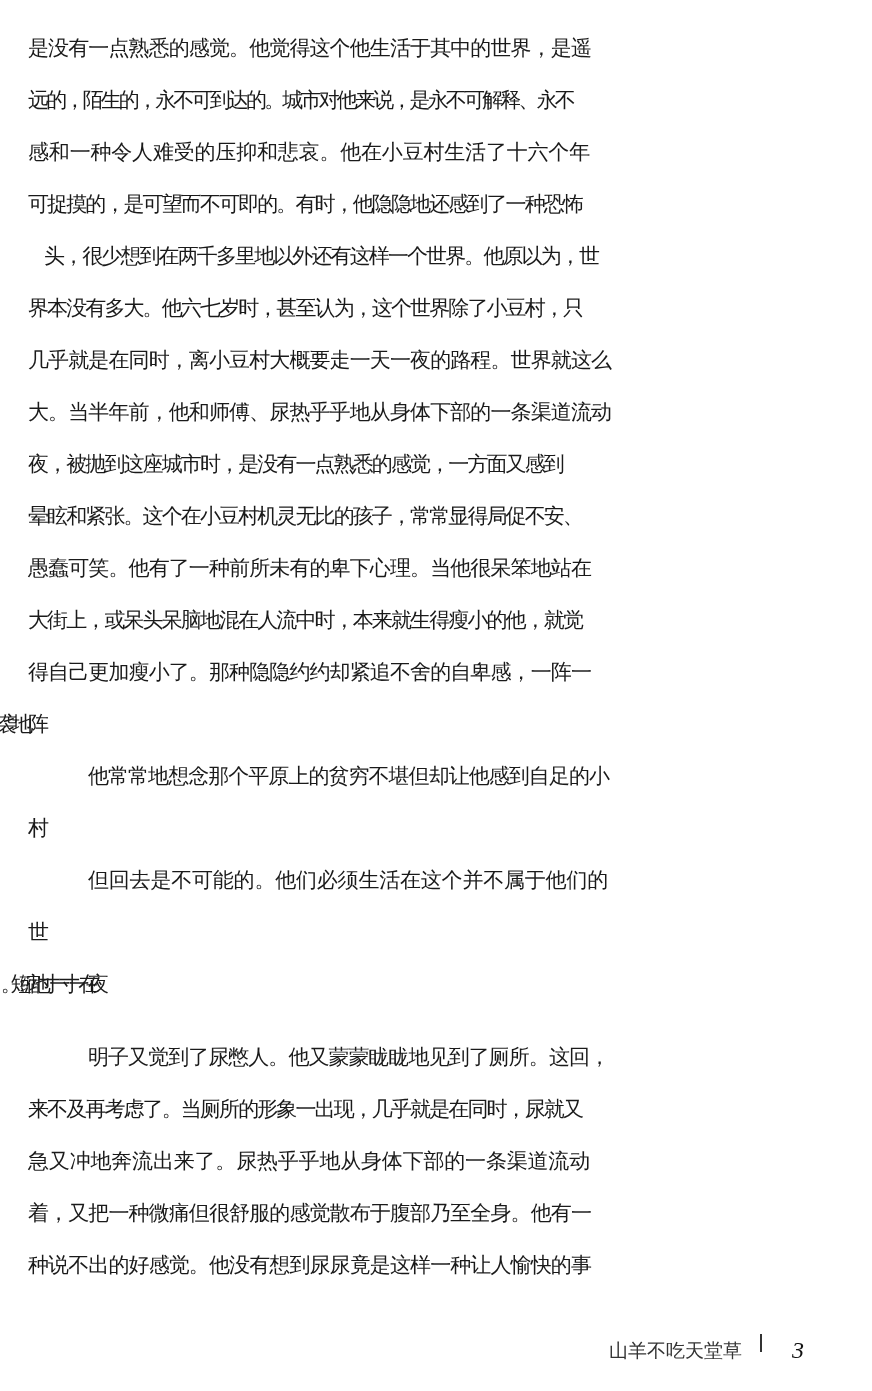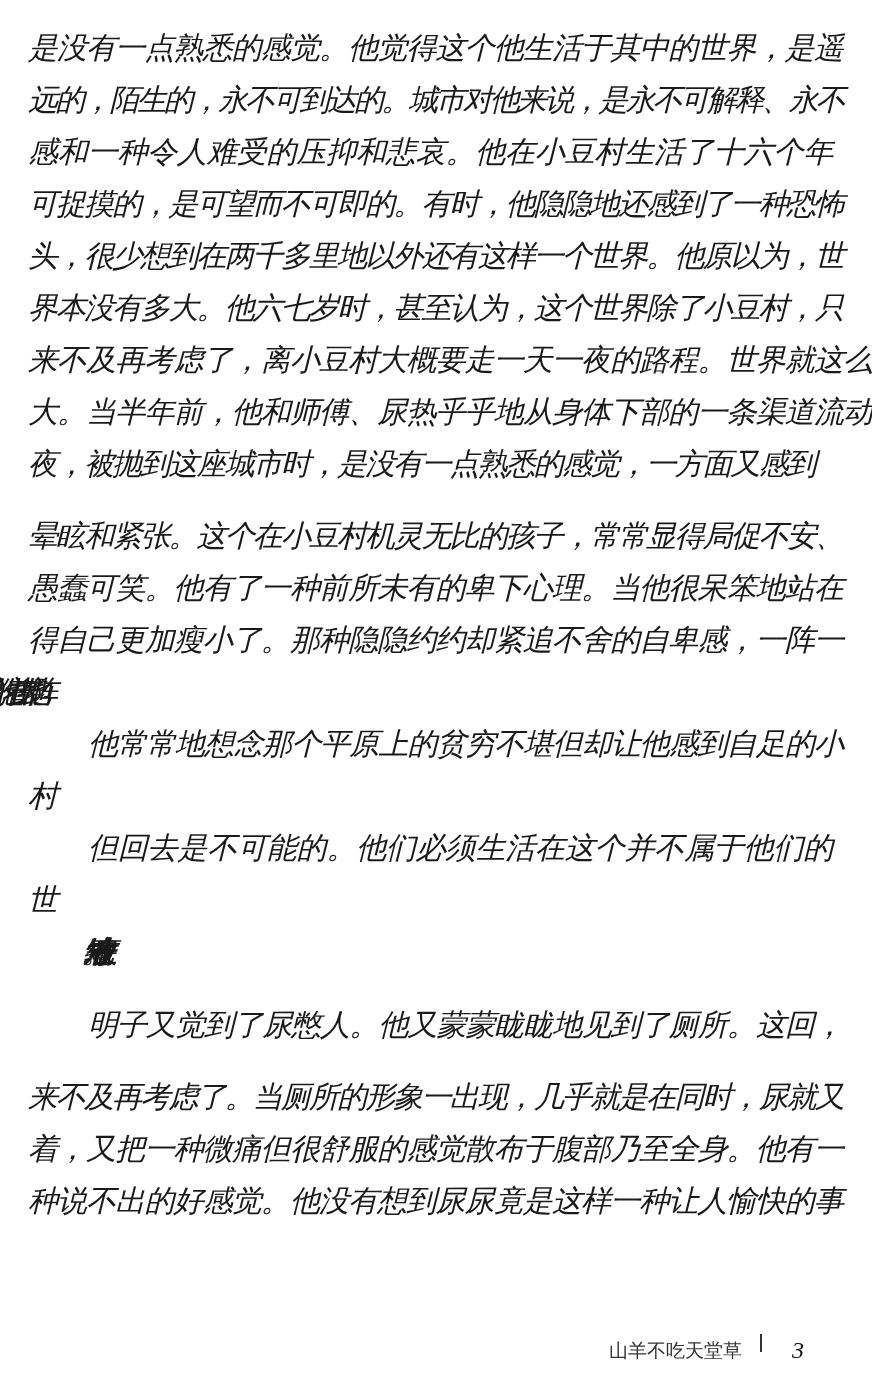--- a/index.html
+++ b/index.html
@@ -1,51 +1,53 @@
 <!DOCTYPE html>
 <html><head>
 <meta charset="utf-8">
 <style>
   html, body { margin: 0; padding: 0; background: #ffffff; }
   body { width: 872px; height: 1391px; position: relative; overflow: hidden;
          font-family: "DejaVu Serif", "Liberation Serif", serif; color: #1a1a1a; }
   .page-body { position: absolute; left: 28px; top: 22px; width: 820px; }
-  .line { height: 52px; line-height: 52px; font-size: 30px; white-space: nowrap;
-          letter-spacing: 0px; overflow: visible; font-style: italic; }
+  .line { height: 52px; line-height: 52px; font-size: 21px; white-space: nowrap;
+          letter-spacing: 0px; overflow: visible; }
   .line.indent { padding-left: 60px; }
   .footer { position: absolute; top: 1334px; left: 600px; height: 32px; line-height: 32px;
             font-size: 19px; color: #333; display: flex; align-items: flex-start;
             font-family: "DejaVu Sans", "Liberation Sans", sans-serif; margin-left: 9px; }
   .footer .sep { display: inline-block; width: 2px; height: 18px; background: #333; margin: 0 30px 0 18px; }
   .footer .num { font-family: "Liberation Serif", serif; font-style: italic; font-size: 24px; color: #111; }
 </style>
 </head>
 <body>
 
 <div class="page-body" id="page-body">
     <div class="line" style="letter-spacing: -0.892857px;">是没有一点熟悉的感觉。他觉得这个他生活于其中的世界，是遥</div>
     <div class="line" style="letter-spacing: -2.83333px;">远的，陌生的，永不可到达的。城市对他来说，是永不可解释、永不</div>
     <div class="line" style="letter-spacing: -0.185185px;">感和一种令人难受的压抑和悲哀。他在小豆村生活了十六个年</div>
     <div class="line" style="letter-spacing: -1.89655px;">可捉摸的，是可望而不可即的。有时，他隐隐地还感到了一种恐怖</div>
-    <div class="line" style="letter-spacing: -1.89655px;">头，很少想到在两千多里地以外还有这样一个世界。他原以为，世</div>
+    <div class="line" style="letter-spacing: -1.89655px; margin-left: 16px;">头，很少想到在两千多里地以外还有这样一个世界。他原以为，世</div>
     <div class="line" style="letter-spacing: -1.89655px;">界本没有多大。他六七岁时，甚至认为，这个世界除了小豆村，只</div>
-    <div class="line" style="letter-spacing: -0.892857px;">来不及再考虑了，离小豆村大概要走一天一夜的路程。世界就这么</div>
+    <div class="line" style="letter-spacing: -0.892857px;">几乎就是在同时，离小豆村大概要走一天一夜的路程。世界就这么</div>
     <div class="line" style="letter-spacing: -0.892857px;">大。当半年前，他和师傅、尿热乎乎地从身体下部的一条渠道流动</div>
     <div class="line" style="letter-spacing: -1.89655px;">夜，被抛到这座城市时，是没有一点熟悉的感觉，一方面又感到</div>
-    <div class="line" style="letter-spacing: -1.89655px; margin-top: 20px;">晕眩和紧张。这个在小豆村机灵无比的孩子，常常显得局促不安、</div>
+    <div class="line" style="letter-spacing: -1.89655px;">晕眩和紧张。这个在小豆村机灵无比的孩子，常常显得局促不安、</div>
     <div class="line" style="letter-spacing: -0.892857px;">愚蠢可笑。他有了一种前所未有的卑下心理。当他很呆笨地站在</div>
+    <div class="line" style="letter-spacing: -1.89655px;">大街上，或呆头呆脑地混在人流中时，本来就生得瘦小的他，就觉</div>
     <div class="line" style="letter-spacing: -0.892857px;">得自己更加瘦小了。那种隐隐约约却紧追不舍的自卑感，一阵一</div>
     <div class="line" style="letter-spacing: -36.7px;">阵地袭击着他的心灵。</div>
     <div class="line indent" style="letter-spacing: -0.961538px;">他常常地想念那个平原上的贫穷不堪但却让他感到自足的小</div>
     <div class="line" style="letter-spacing: -228.033px;">村子。</div>
     <div class="line indent" style="letter-spacing: -0.2px;">但回去是不可能的。他们必须生活在这个并不属于他们的</div>
     <div class="line" style="letter-spacing: -228.033px;">世界。</div>
     <div class="line indent" style="letter-spacing: -30.7px;">夜在一寸一寸地缩短。</div>
     <div class="line indent" style="letter-spacing: -0.961538px; margin-top: 21px;">明子又觉到了尿憋人。他又蒙蒙眬眬地见到了厕所。这回，</div>
-    <div class="line" style="letter-spacing: -1.89655px; margin-top: 20px;">来不及再考虑了。当厕所的形象一出现，几乎就是在同时，尿就又</div>
+    <div class="line" style="letter-spacing: -1.89655px;">来不及再考虑了。当厕所的形象一出现，几乎就是在同时，尿就又</div>
+    <div class="line" style="letter-spacing: -0.185185px;">急又冲地奔流出来了。尿热乎乎地从身体下部的一条渠道流动</div>
     <div class="line" style="letter-spacing: -0.892857px;">着，又把一种微痛但很舒服的感觉散布于腹部乃至全身。他有一</div>
     <div class="line" style="letter-spacing: -0.892857px;">种说不出的好感觉。他没有想到尿尿竟是这样一种让人愉快的事</div>
   </div>
 
 <div class="footer">
   <span>山羊不吃天堂草</span>
   <span class="sep"></span>
   <span class="num">3</span>
 </div>
 

